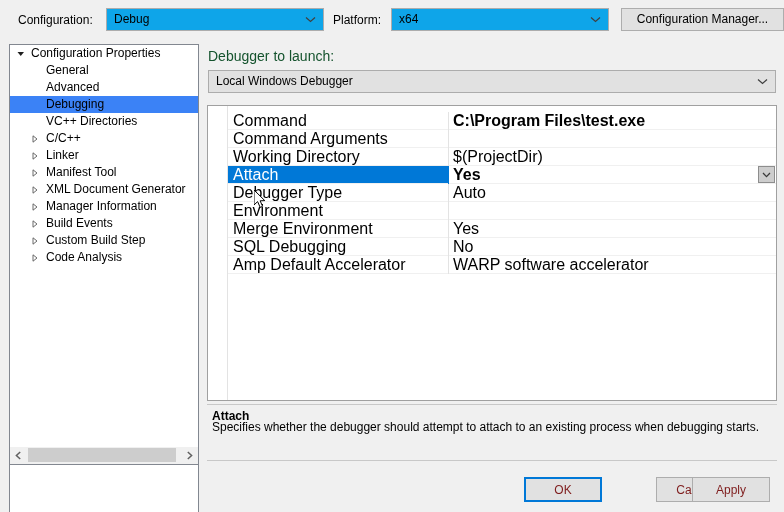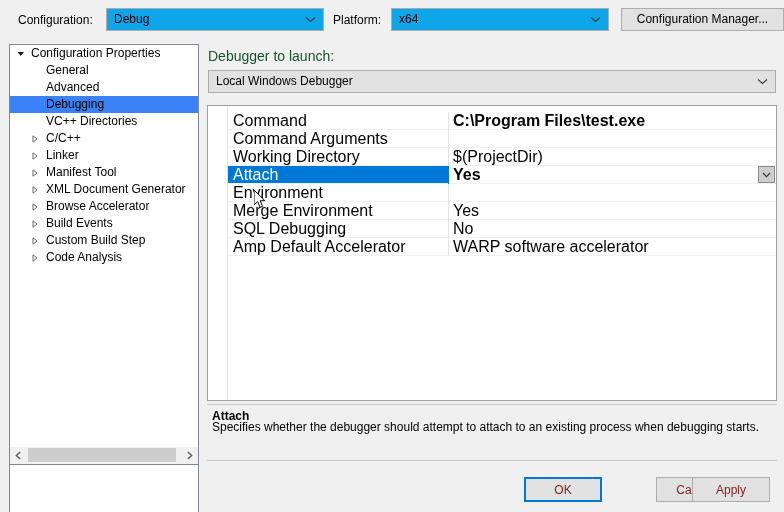--- a/index.html
+++ b/index.html
@@ -405,21 +405,21 @@
         </svg>
       </span>
       <span class="tlabel">XML Document Generator</span>
     </div>
     <div class="tree-item lvl1">
       <span class="tw">
         <svg width="8" height="8" viewBox="0 0 8 8">
           <polygon points="2,0.8 6,4 2,7.2" fill="none" stroke="#5a5a5a" stroke-width="0.9"></polygon>
         </svg>
       </span>
-      <span class="tlabel">Browse Accelerator</span>
+      <span class="tlabel">Manager Information</span>
     </div>
     <div class="tree-item lvl1">
       <span class="tw">
         <svg width="8" height="8" viewBox="0 0 8 8">
           <polygon points="2,0.8 6,4 2,7.2" fill="none" stroke="#5a5a5a" stroke-width="0.9"></polygon>
         </svg>
       </span>
       <span class="tlabel">Build Events</span>
     </div>
     <div class="tree-item lvl1">
@@ -494,20 +494,26 @@
         <span class="gvalue">Yes</span>
         <div class="editor-btn">
           <svg width="9" height="6" viewBox="0 0 9 6">
             <polyline points="1,1 4.5,4.6 8,1" fill="none" stroke="#3a3a3a" stroke-width="1.3"></polyline>
           </svg>
         </div>
       </div>
       <div class="grow">
         <div class="grule"></div>
         <div class="gsplit"></div>
+        <span class="gname">Debugger Type</span>
+        <span class="gvalue">Auto</span>
+      </div>
+      <div class="grow">
+        <div class="grule"></div>
+        <div class="gsplit"></div>
         <span class="gname">Environment</span>
         <span class="gvalue"></span>
       </div>
       <div class="grow">
         <div class="grule"></div>
         <div class="gsplit"></div>
         <span class="gname">Merge Environment</span>
         <span class="gvalue">Yes</span>
       </div>
       <div class="grow">

